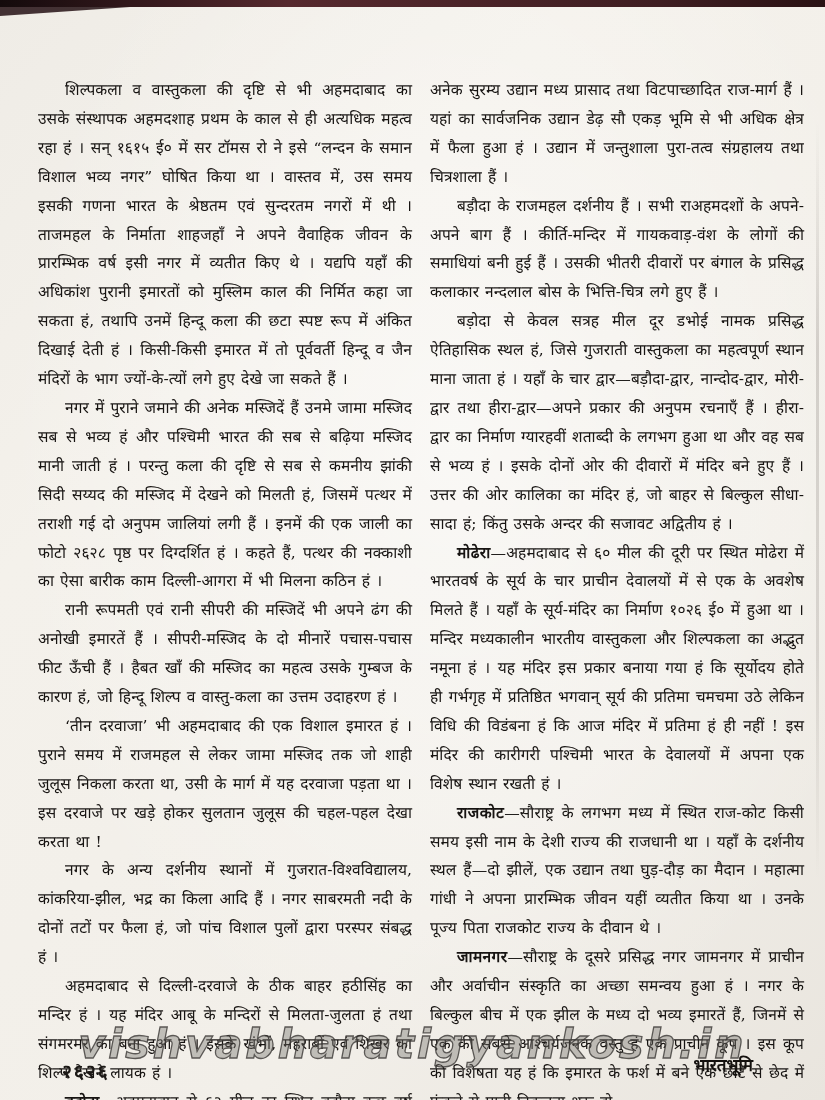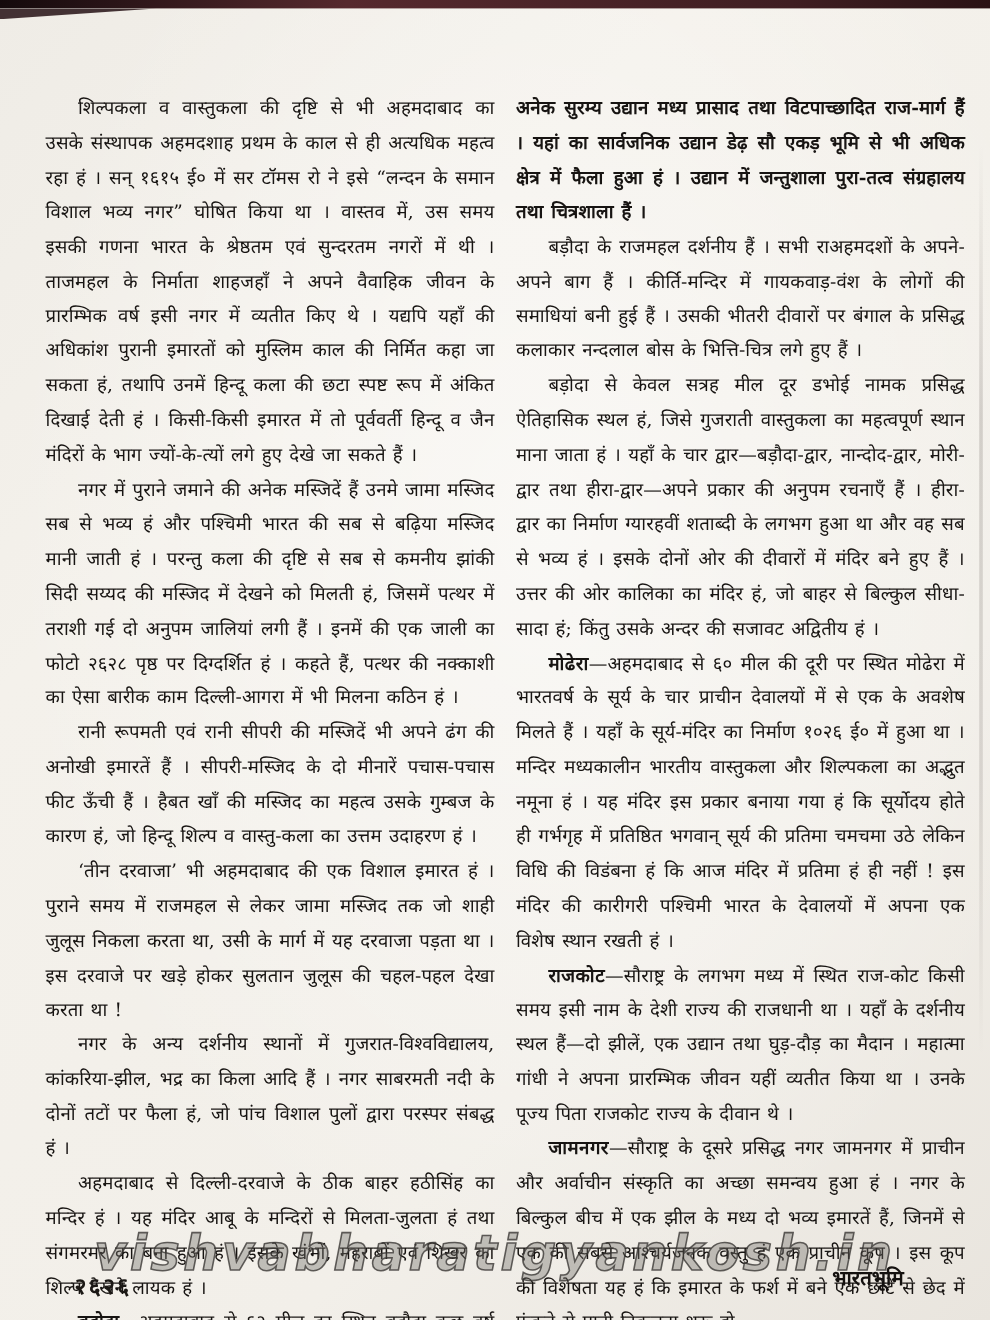--- a/index.html
+++ b/index.html
@@ -37,21 +37,21 @@
   }
   .column{width:374px;}
   .para{
     margin:0;
     font-size:15.5px;line-height:28.9px;
     text-align:justify;
     text-indent:27px;
     letter-spacing:.1px;
     word-spacing:1px;
   }
-  .para.noindent{text-indent:0;font-weight:bold;}
+  .para.noindent{text-indent:0;}
   .lead{font-weight:700;letter-spacing:.4px;}
   .watermark{
     position:absolute;left:0;right:0;bottom:32px;
     text-align:center;
     font-family:"DejaVu Sans","Liberation Sans",sans-serif;
     font-style:italic;
     font-size:41px;font-weight:700;
     letter-spacing:3px;
     color:rgba(255,255,255,0.06);
     -webkit-text-stroke:1.3px rgba(55,52,50,0.78);

